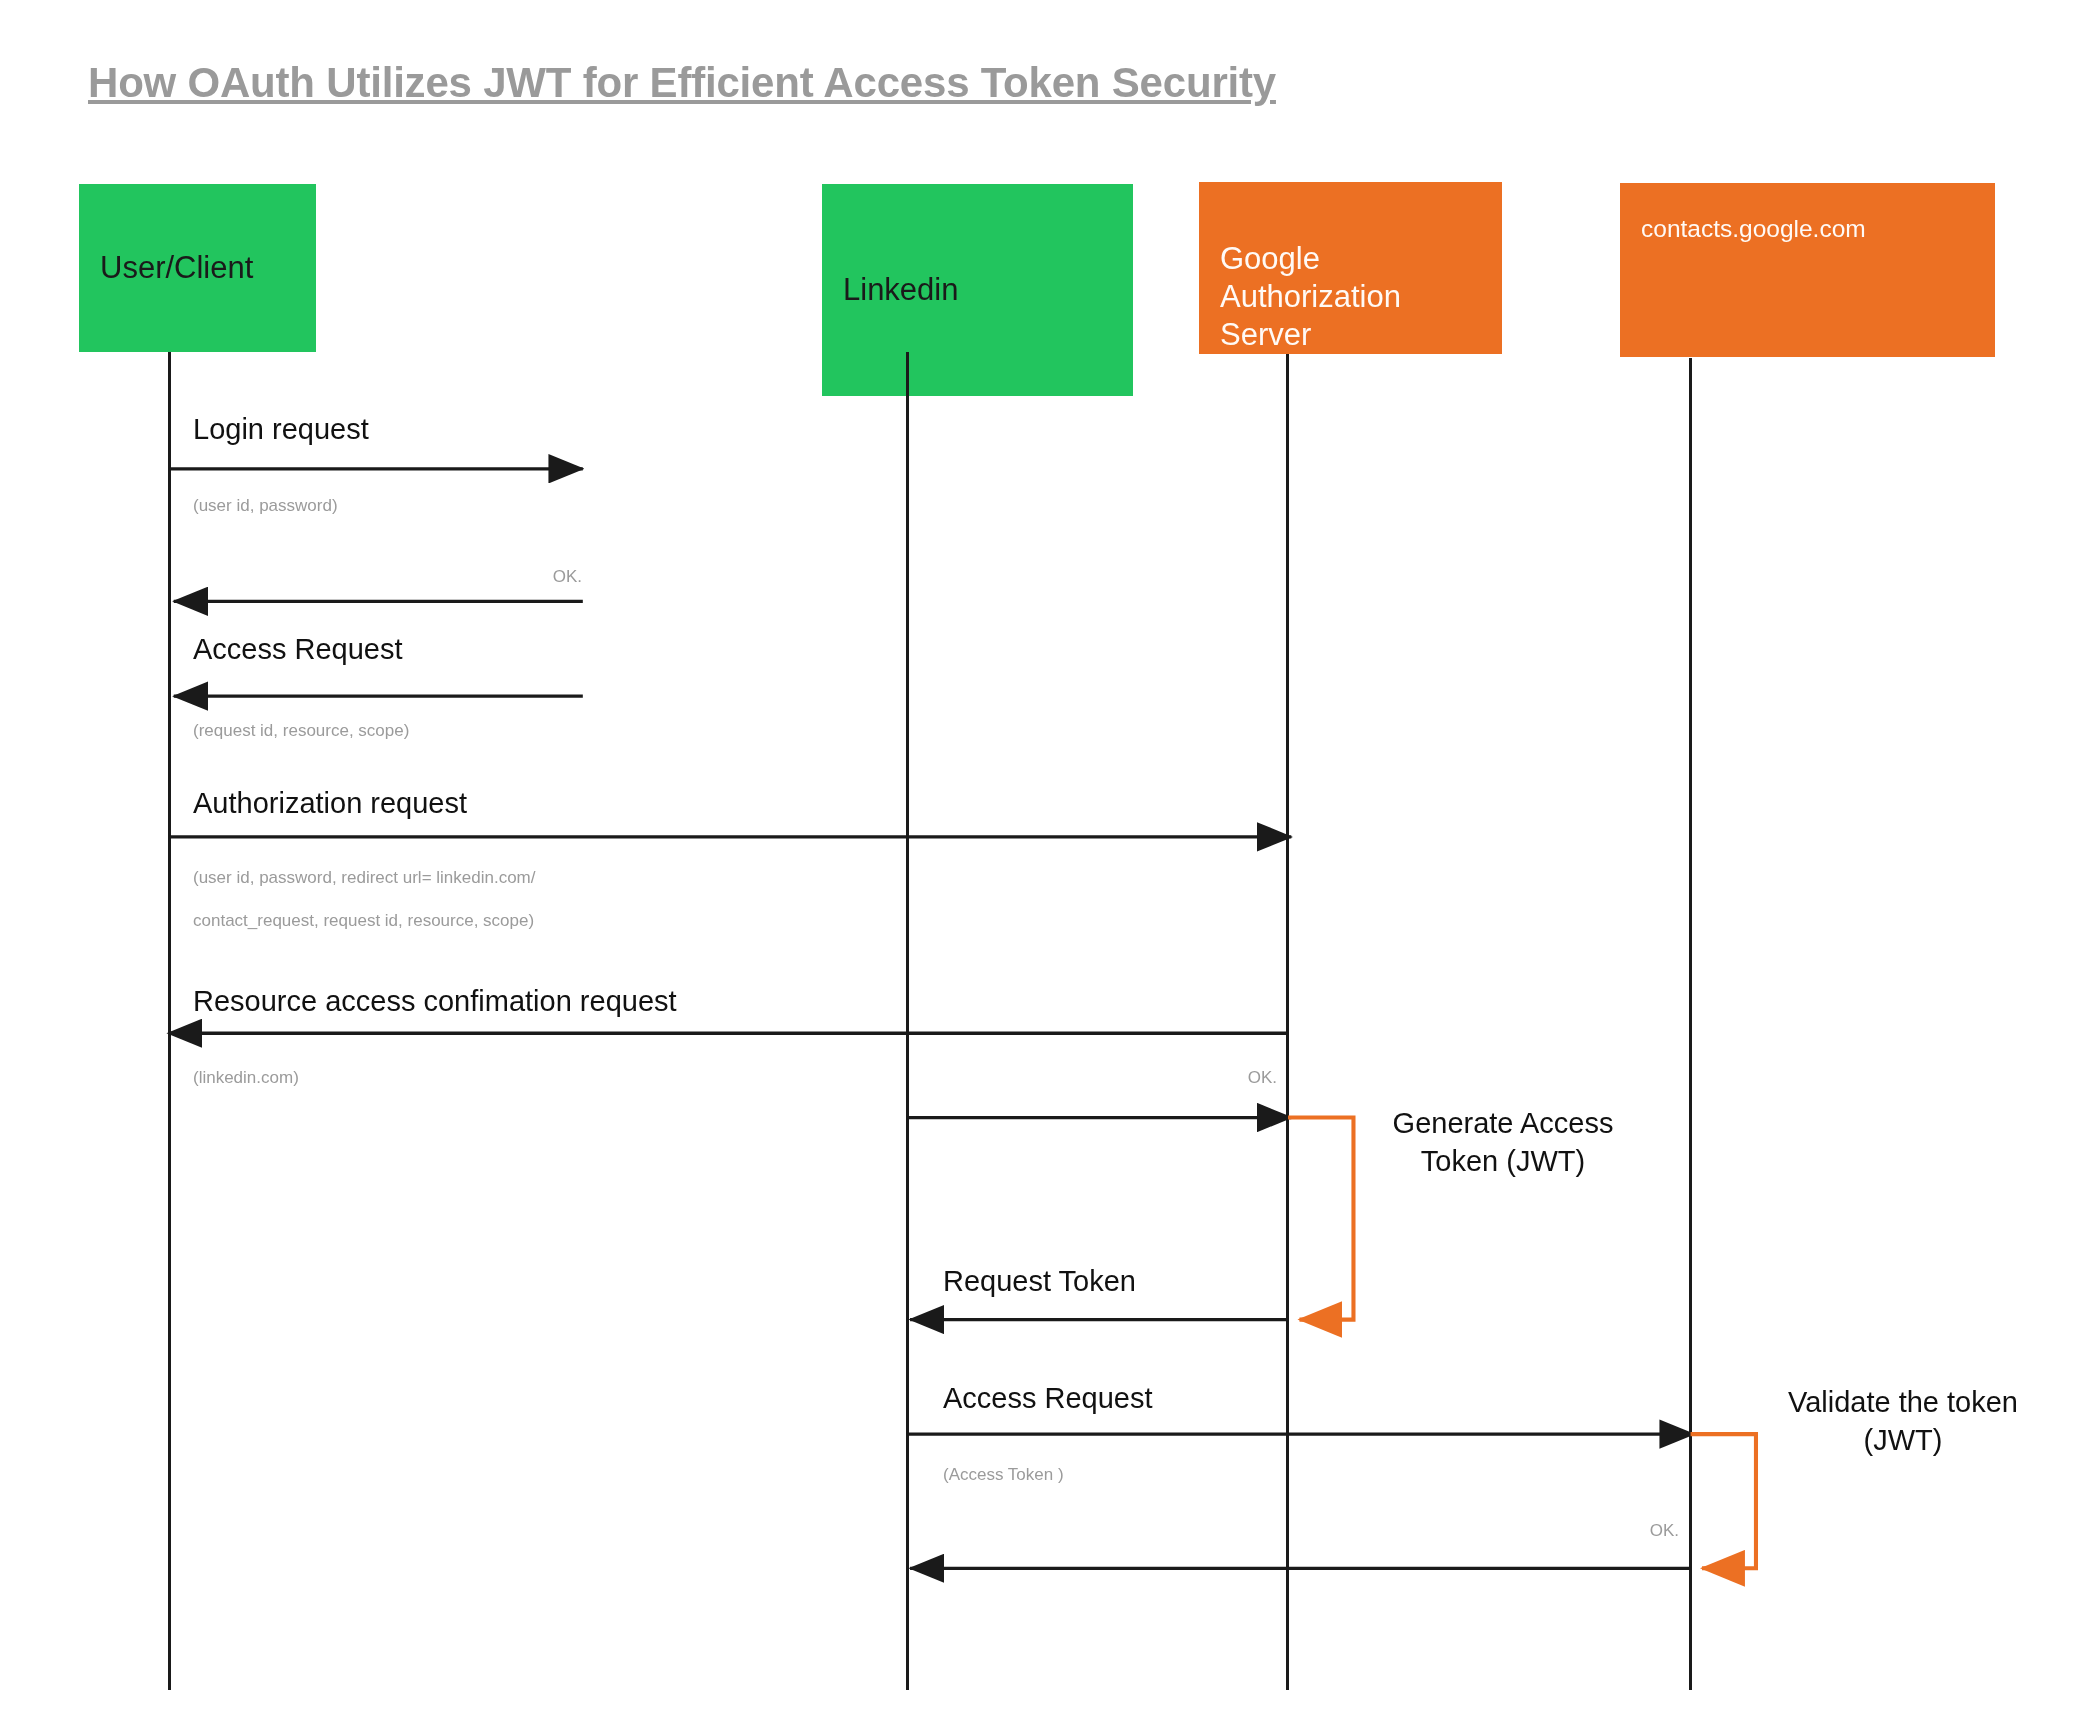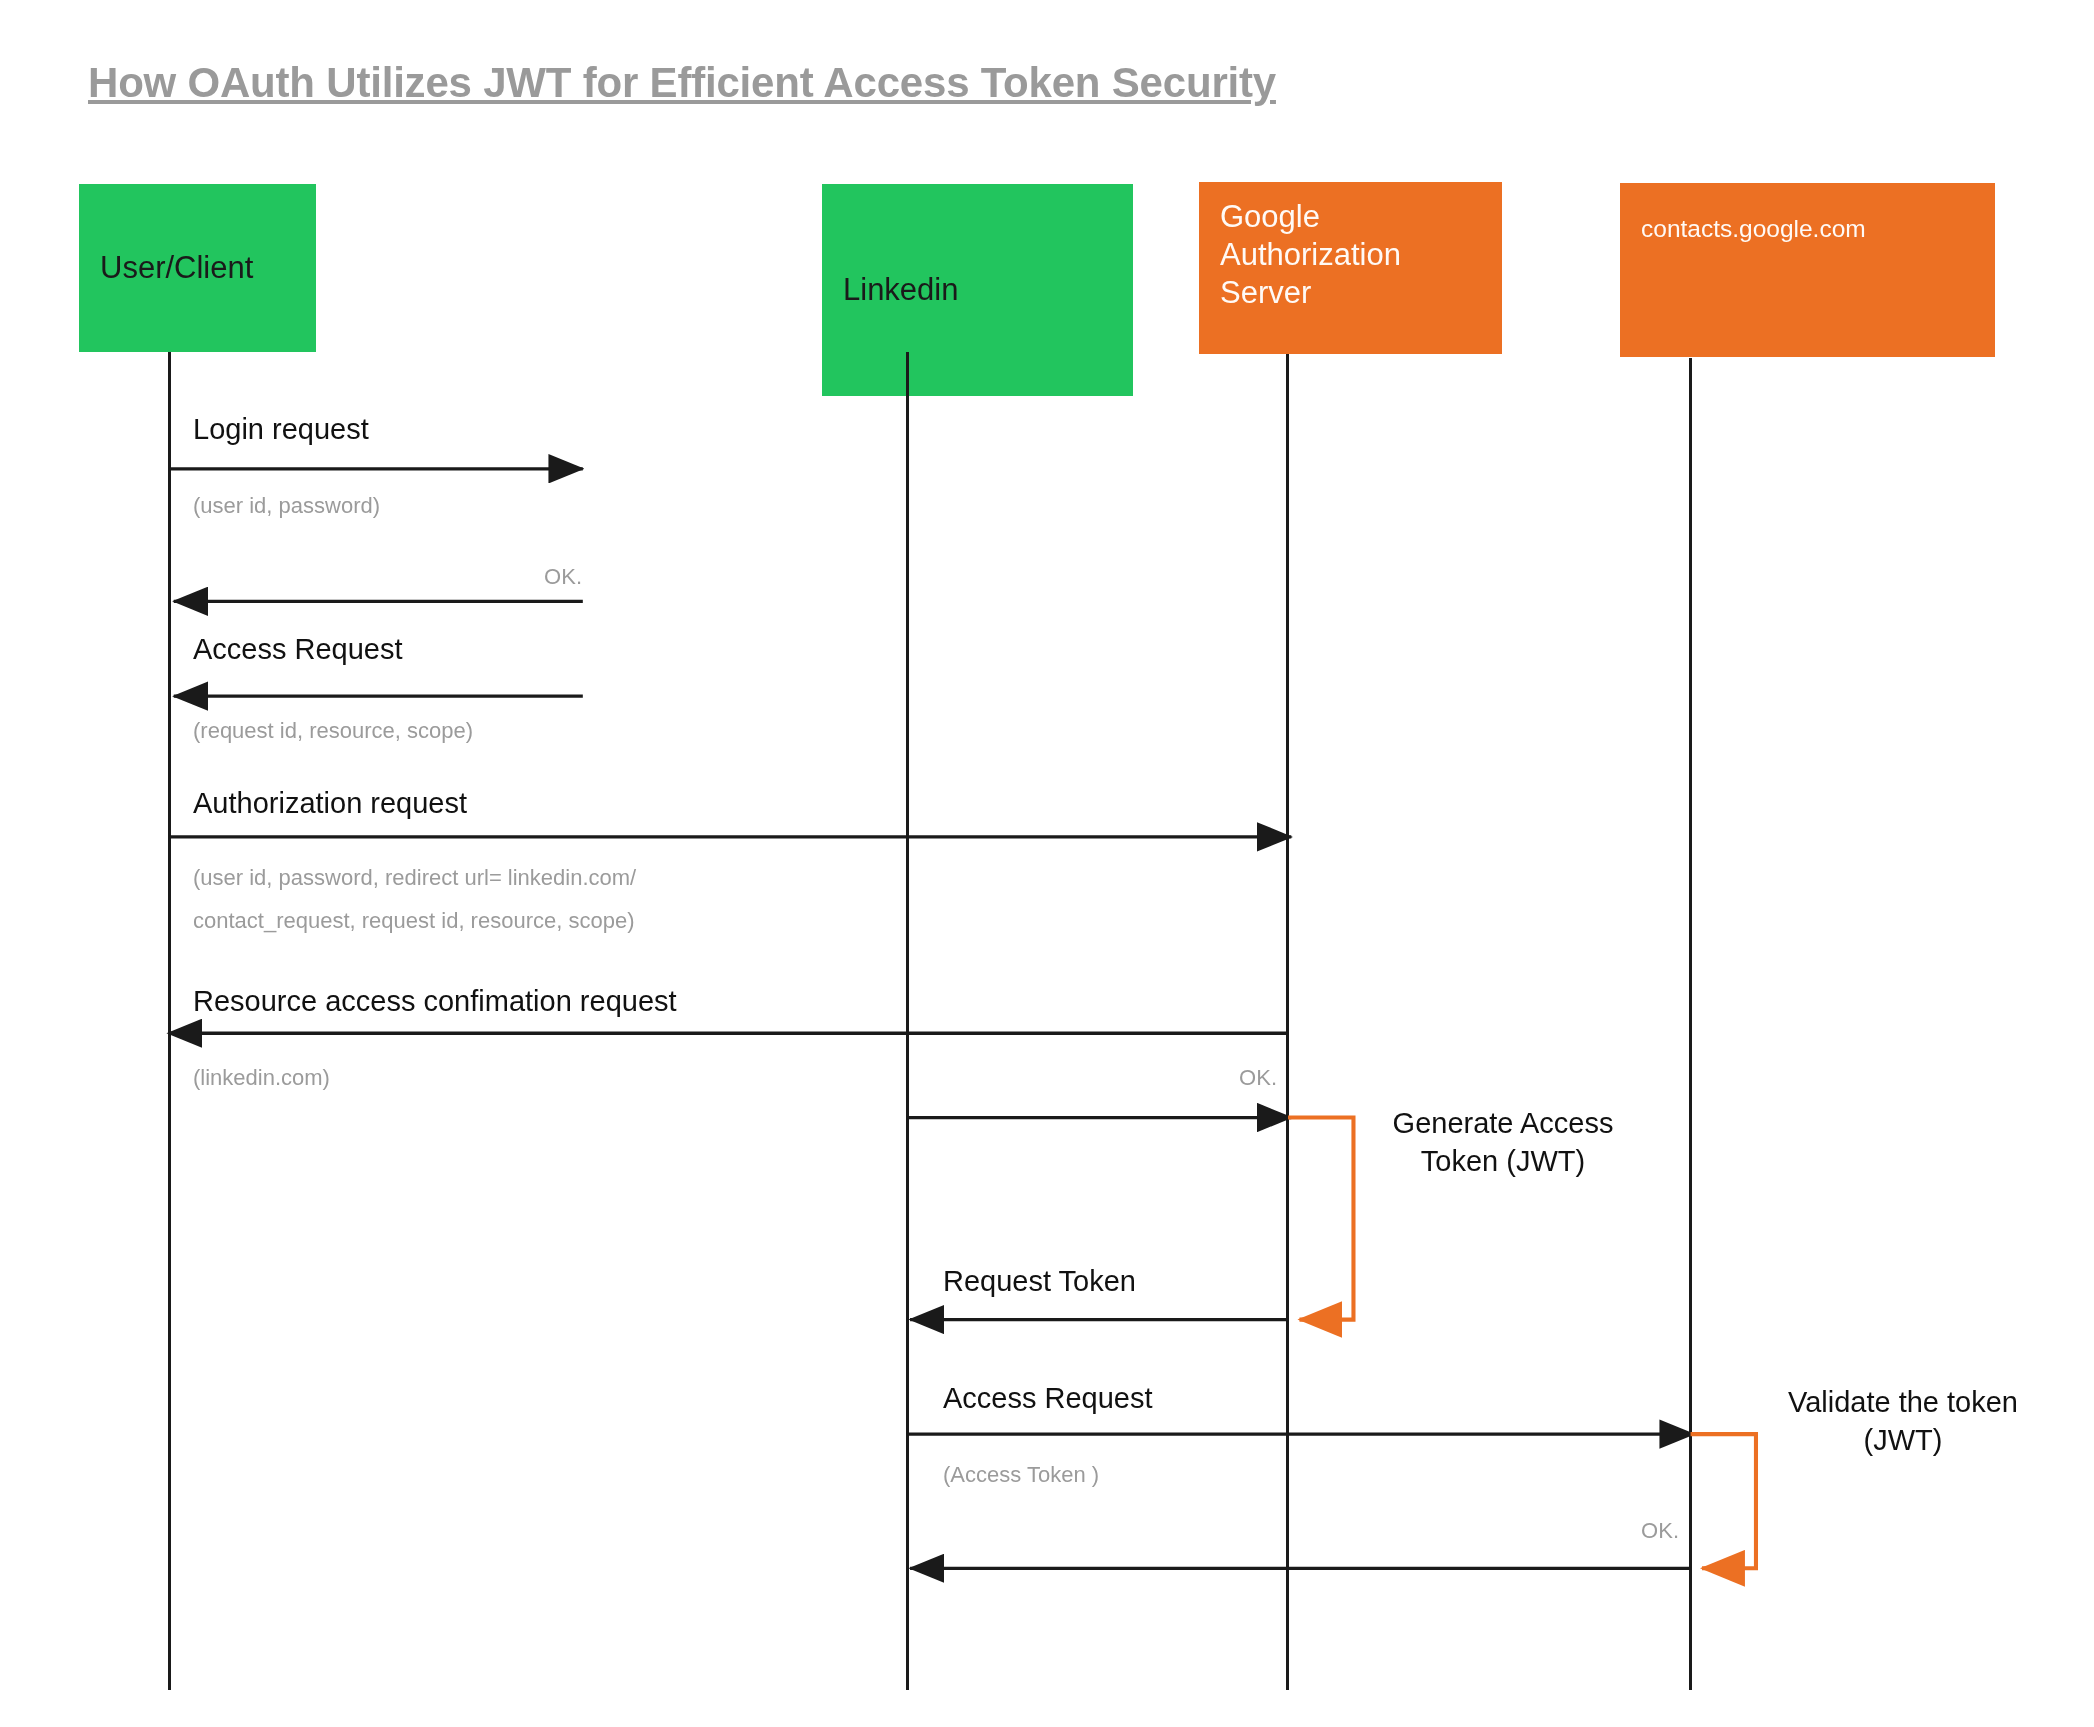--- a/index.html
+++ b/index.html
@@ -64,21 +64,21 @@
   .msg-label {
     position: absolute;
     font-size: 29px;
     line-height: 34px;
     color: #111111;
     font-weight: 500;
     white-space: nowrap;
   }
   .msg-note {
     position: absolute;
-    font-size: 22px;
+    font-size: 17px;
     line-height: 34px;
     color: #9b9b9b;
     font-weight: 400;
     white-space: pre-line;
   }
   .msg-note.right { text-align: right; }
   .self-label {
     position: absolute;
     font-size: 29px;
     line-height: 38px;
@@ -102,21 +102,21 @@
   <div class="title">How OAuth Utilizes JWT for Efficient Access Token Security</div>
 
   <div class="actor-box pale" style="left:79px; top:184px; width:237px; height:168px;">
     <div class="actor-title">User/Client</div>
   </div>
 
   <div class="actor-box pale" style="left:822px; top:184px; width:311px; height:212px;">
     <div class="actor-title">Linkedin</div>
   </div>
 
-  <div class="actor-box orange top-align" style="left:1199px; top:182px; width:303px; height:172px;">
+  <div class="actor-box orange top-align" style="left:1199px; top:182px; width:303px; height:172px;justify-content:flex-end;">
     <div class="actor-title" style="white-space:normal; max-width:245px;">Google Authorization Server</div>
   </div>
 
   <div class="actor-box orange top-align" style="left:1620px; top:183px; width:375px; height:174px;">
     <div class="actor-sub">contacts.google.com</div>
   </div>
 
   <div class="lifeline" style="left:168px;  top:352px; height:1338px;"></div>
   <div class="lifeline" style="left:906px; top:352px; height:1338px;"></div>
   <div class="lifeline" style="left:1286px; top:354px; height:1336px;"></div>

